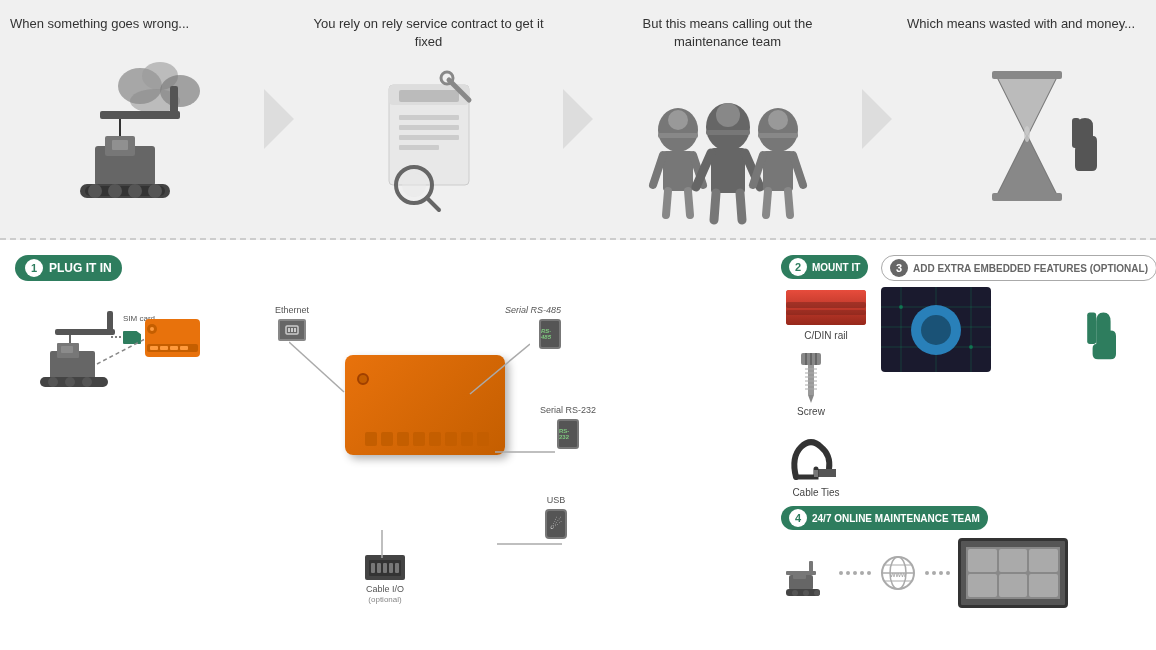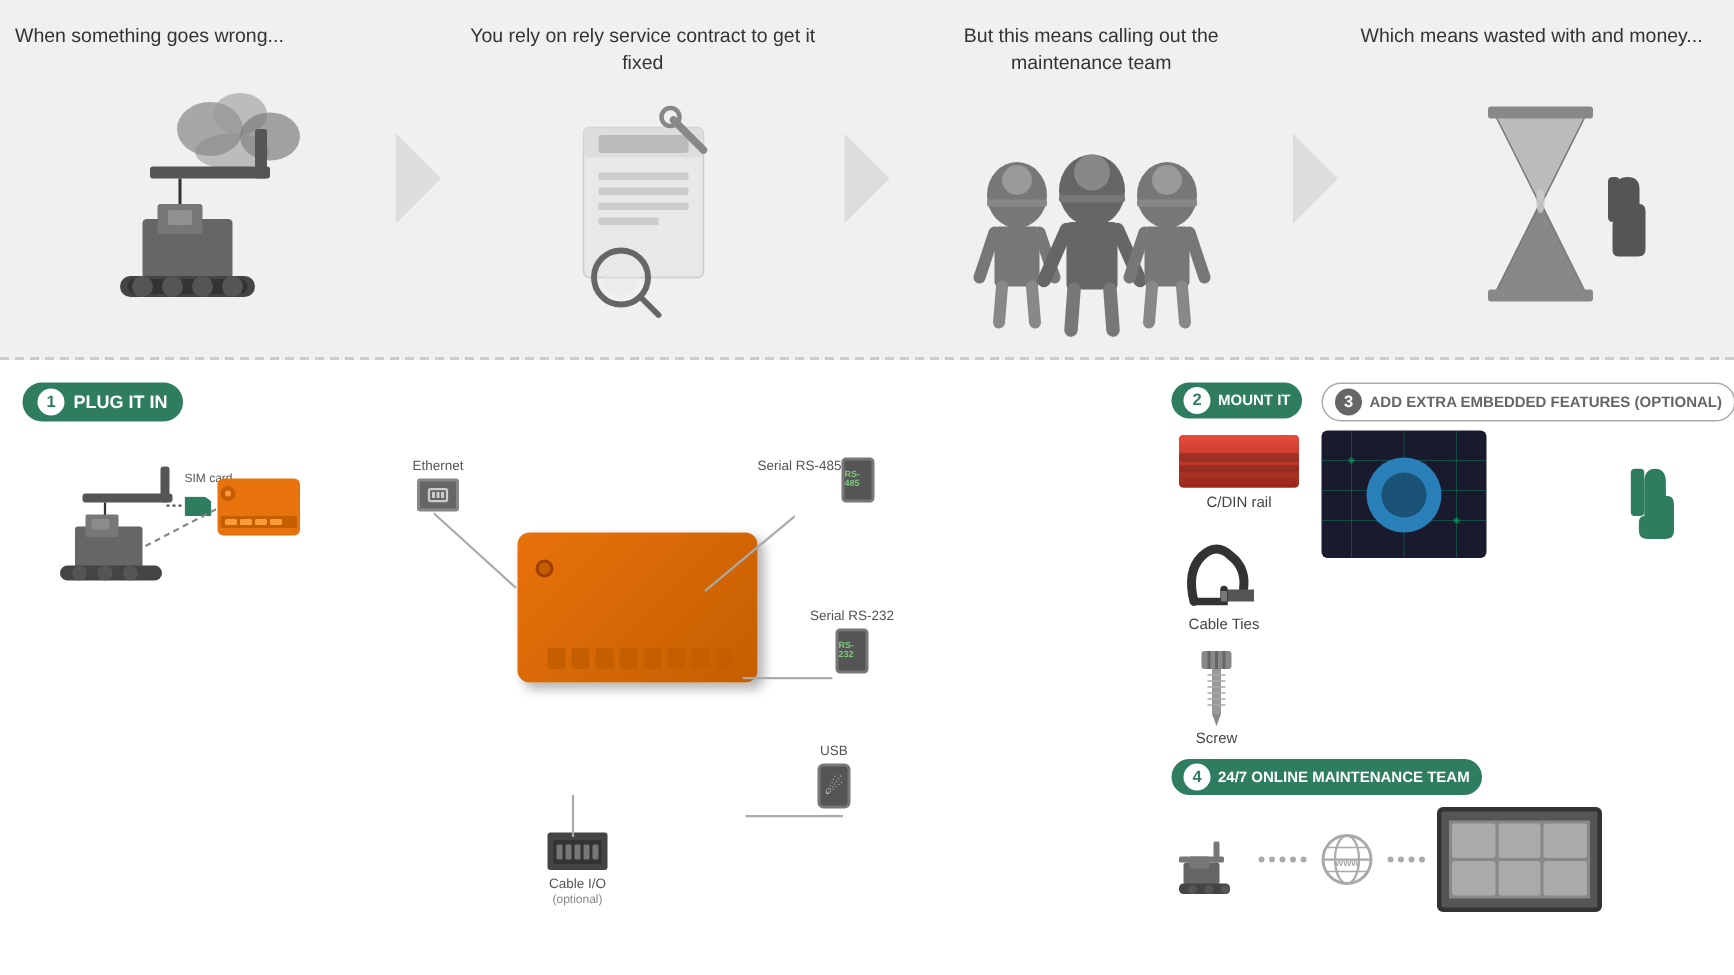--- a/index.html
+++ b/index.html
@@ -471,21 +471,21 @@
             <rect x="7" y="4" width="2" height="4" fill="#ccc"></rect>
             <rect x="10" y="4" width="2" height="4" fill="#ccc"></rect>
           </svg>
         </div>
 
         <svg width="80" height="60" style="position:absolute; top:32px; left:14px;" viewBox="0 0 80 60">
           <line x1="0" y1="5" x2="55" y2="55" stroke="#aaa" stroke-width="1.5"></line>
         </svg>
       </div>
 
-      <div style="position:absolute; left:260px; top:50px; display:flex; flex-direction:row; align-items:flex-start;">
+      <div style="position:absolute; left:260px; top:50px; display:flex; flex-direction:column; align-items:flex-end;font-style:italic;">
         <span style="font-size:9px; color:#555; margin-bottom:4px;">Serial RS-485</span>
         <div class="rs-port">
           <span style="font-size:6px; color:#7fc97f; font-weight:bold;">RS-485</span>
         </div>
         <svg width="70" height="60" style="position:absolute; top:34px; left:-45px;" viewBox="0 0 70 60">
           <line x1="70" y1="5" x2="10" y2="55" stroke="#aaa" stroke-width="1.5"></line>
         </svg>
       </div>
 
       <div style="position:absolute; left:295px; top:150px; display:flex; flex-direction:column; align-items:center;">
@@ -554,50 +554,50 @@
                   <stop offset="100%" stop-color="#96281b"></stop>
                 </linearGradient>
               </defs>
               <rect x="5" y="17" width="80" height="6" fill="rgba(0,0,0,0.2)" rx="2"></rect>
               <rect x="5" y="25" width="80" height="5" fill="rgba(0,0,0,0.15)" rx="2"></rect>
             </svg>
             <span style="font-size:10px; color:#444;">C/DIN rail</span>
           </div>
 
           <div class="mount-item" style="margin-top:6px;">
+            <svg width="60" height="55" viewBox="0 0 60 55">
+
+              <rect x="20" y="2" width="20" height="12" fill="#888" rx="2"></rect>
+              <line x1="25" y1="2" x2="25" y2="14" stroke="#666" stroke-width="2"></line>
+              <line x1="30" y1="2" x2="30" y2="14" stroke="#666" stroke-width="2"></line>
+              <line x1="35" y1="2" x2="35" y2="14" stroke="#666" stroke-width="2"></line>
+
+              <rect x="27" y="14" width="6" height="30" fill="#999"></rect>
+
+              <line x1="24" y1="18" x2="36" y2="18" stroke="#aaa" stroke-width="1"></line>
+              <line x1="24" y1="22" x2="36" y2="22" stroke="#aaa" stroke-width="1"></line>
+              <line x1="24" y1="26" x2="36" y2="26" stroke="#aaa" stroke-width="1"></line>
+              <line x1="24" y1="30" x2="36" y2="30" stroke="#aaa" stroke-width="1"></line>
+              <line x1="24" y1="34" x2="36" y2="34" stroke="#aaa" stroke-width="1"></line>
+              <line x1="24" y1="38" x2="36" y2="38" stroke="#aaa" stroke-width="1"></line>
+
+              <polygon points="27,44 33,44 30,52" fill="#888"></polygon>
+            </svg>
+            <span style="font-size:10px; color:#444;">Screw</span>
+          </div>
+
+          <div class="mount-item" style="margin-top:6px;">
             <svg width="70" height="60" viewBox="0 0 70 60">
 
               <path d="M15 50 Q10 30 20 20 Q30 10 40 20 Q50 28 48 42" stroke="#333" stroke-width="6" fill="none" stroke-linecap="round"></path>
               <path d="M48 42 L55 42 L55 50 L35 50 L35 42 Z" fill="#555"></path>
               <path d="M35 42 L35 50 L15 50" stroke="#333" stroke-width="5" fill="none" stroke-linecap="round"></path>
               <rect x="33" y="43" width="4" height="7" fill="#777"></rect>
             </svg>
             <span style="font-size:10px; color:#444;">Cable Ties</span>
-          </div>
-
-          <div class="mount-item" style="margin-top:6px;">
-            <svg width="60" height="55" viewBox="0 0 60 55">
-
-              <rect x="20" y="2" width="20" height="12" fill="#888" rx="2"></rect>
-              <line x1="25" y1="2" x2="25" y2="14" stroke="#666" stroke-width="2"></line>
-              <line x1="30" y1="2" x2="30" y2="14" stroke="#666" stroke-width="2"></line>
-              <line x1="35" y1="2" x2="35" y2="14" stroke="#666" stroke-width="2"></line>
-
-              <rect x="27" y="14" width="6" height="30" fill="#999"></rect>
-
-              <line x1="24" y1="18" x2="36" y2="18" stroke="#aaa" stroke-width="1"></line>
-              <line x1="24" y1="22" x2="36" y2="22" stroke="#aaa" stroke-width="1"></line>
-              <line x1="24" y1="26" x2="36" y2="26" stroke="#aaa" stroke-width="1"></line>
-              <line x1="24" y1="30" x2="36" y2="30" stroke="#aaa" stroke-width="1"></line>
-              <line x1="24" y1="34" x2="36" y2="34" stroke="#aaa" stroke-width="1"></line>
-              <line x1="24" y1="38" x2="36" y2="38" stroke="#aaa" stroke-width="1"></line>
-
-              <polygon points="27,44 33,44 30,52" fill="#888"></polygon>
-            </svg>
-            <span style="font-size:10px; color:#444;">Screw</span>
           </div>
         </div>
       </div>
 
       <div class="features-section">
         <div class="section-badge outline">
           <div class="badge-num" style="background:#666; color:#fff;">3</div>
           <span>ADD EXTRA EMBEDDED FEATURES (OPTIONAL)</span>
         </div>
 

